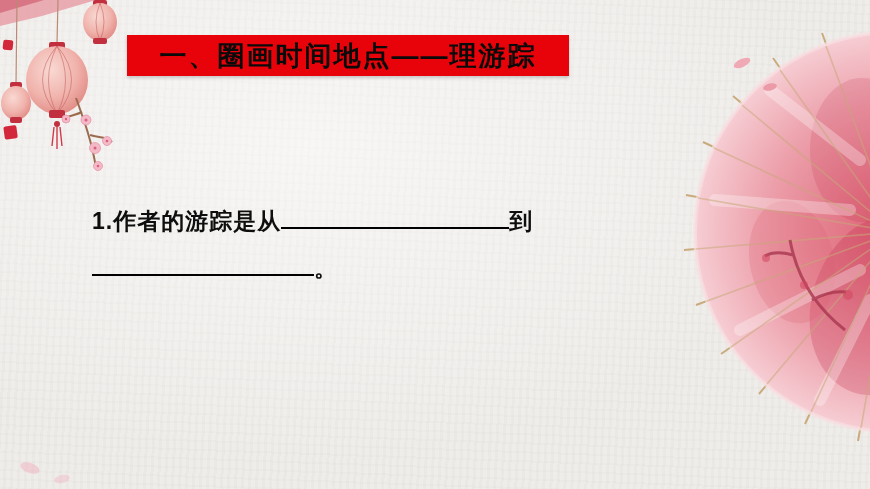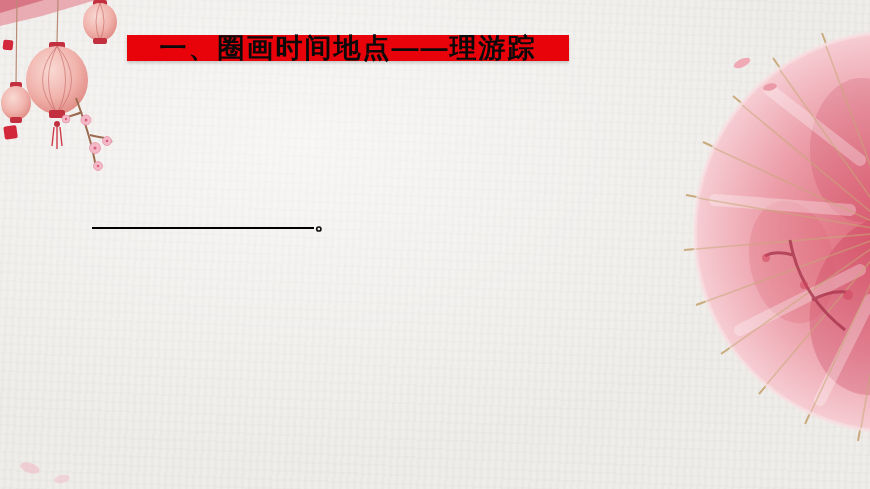--- a/index.html
+++ b/index.html
@@ -22,21 +22,21 @@
     position: absolute;
     inset: 0;
     pointer-events: none;
   }
 
   .title-banner {
     position: absolute;
     left: 127px;
     top: 35px;
     width: 442px;
-    height: 26px;
+    height: 41px;
     background: #e8020a;
     box-shadow: 0 2px 3px rgba(0,0,0,0.18);
     display: flex;
     align-items: center;
     justify-content: center;
   }
   .title-banner .title-text {
     font-size: 27px;
     font-weight: 700;
     color: #0a0a0a;
@@ -219,18 +219,21 @@
       </g>
     </svg>
   </div>
 
   <div class="title-banner">
     <span class="title-text">一、圈画时间地点——理游踪</span>
   </div>
 
   <div class="question q1">
     <div>
+      <span>1.作者的游踪是从</span><span class="blank blank-1"></span><span>到</span>
+    </div>
+    <div>
       <span class="blank blank-2"></span><span>。</span>
     </div>
   </div>
 
 
 </div>
 
 </body></html>

